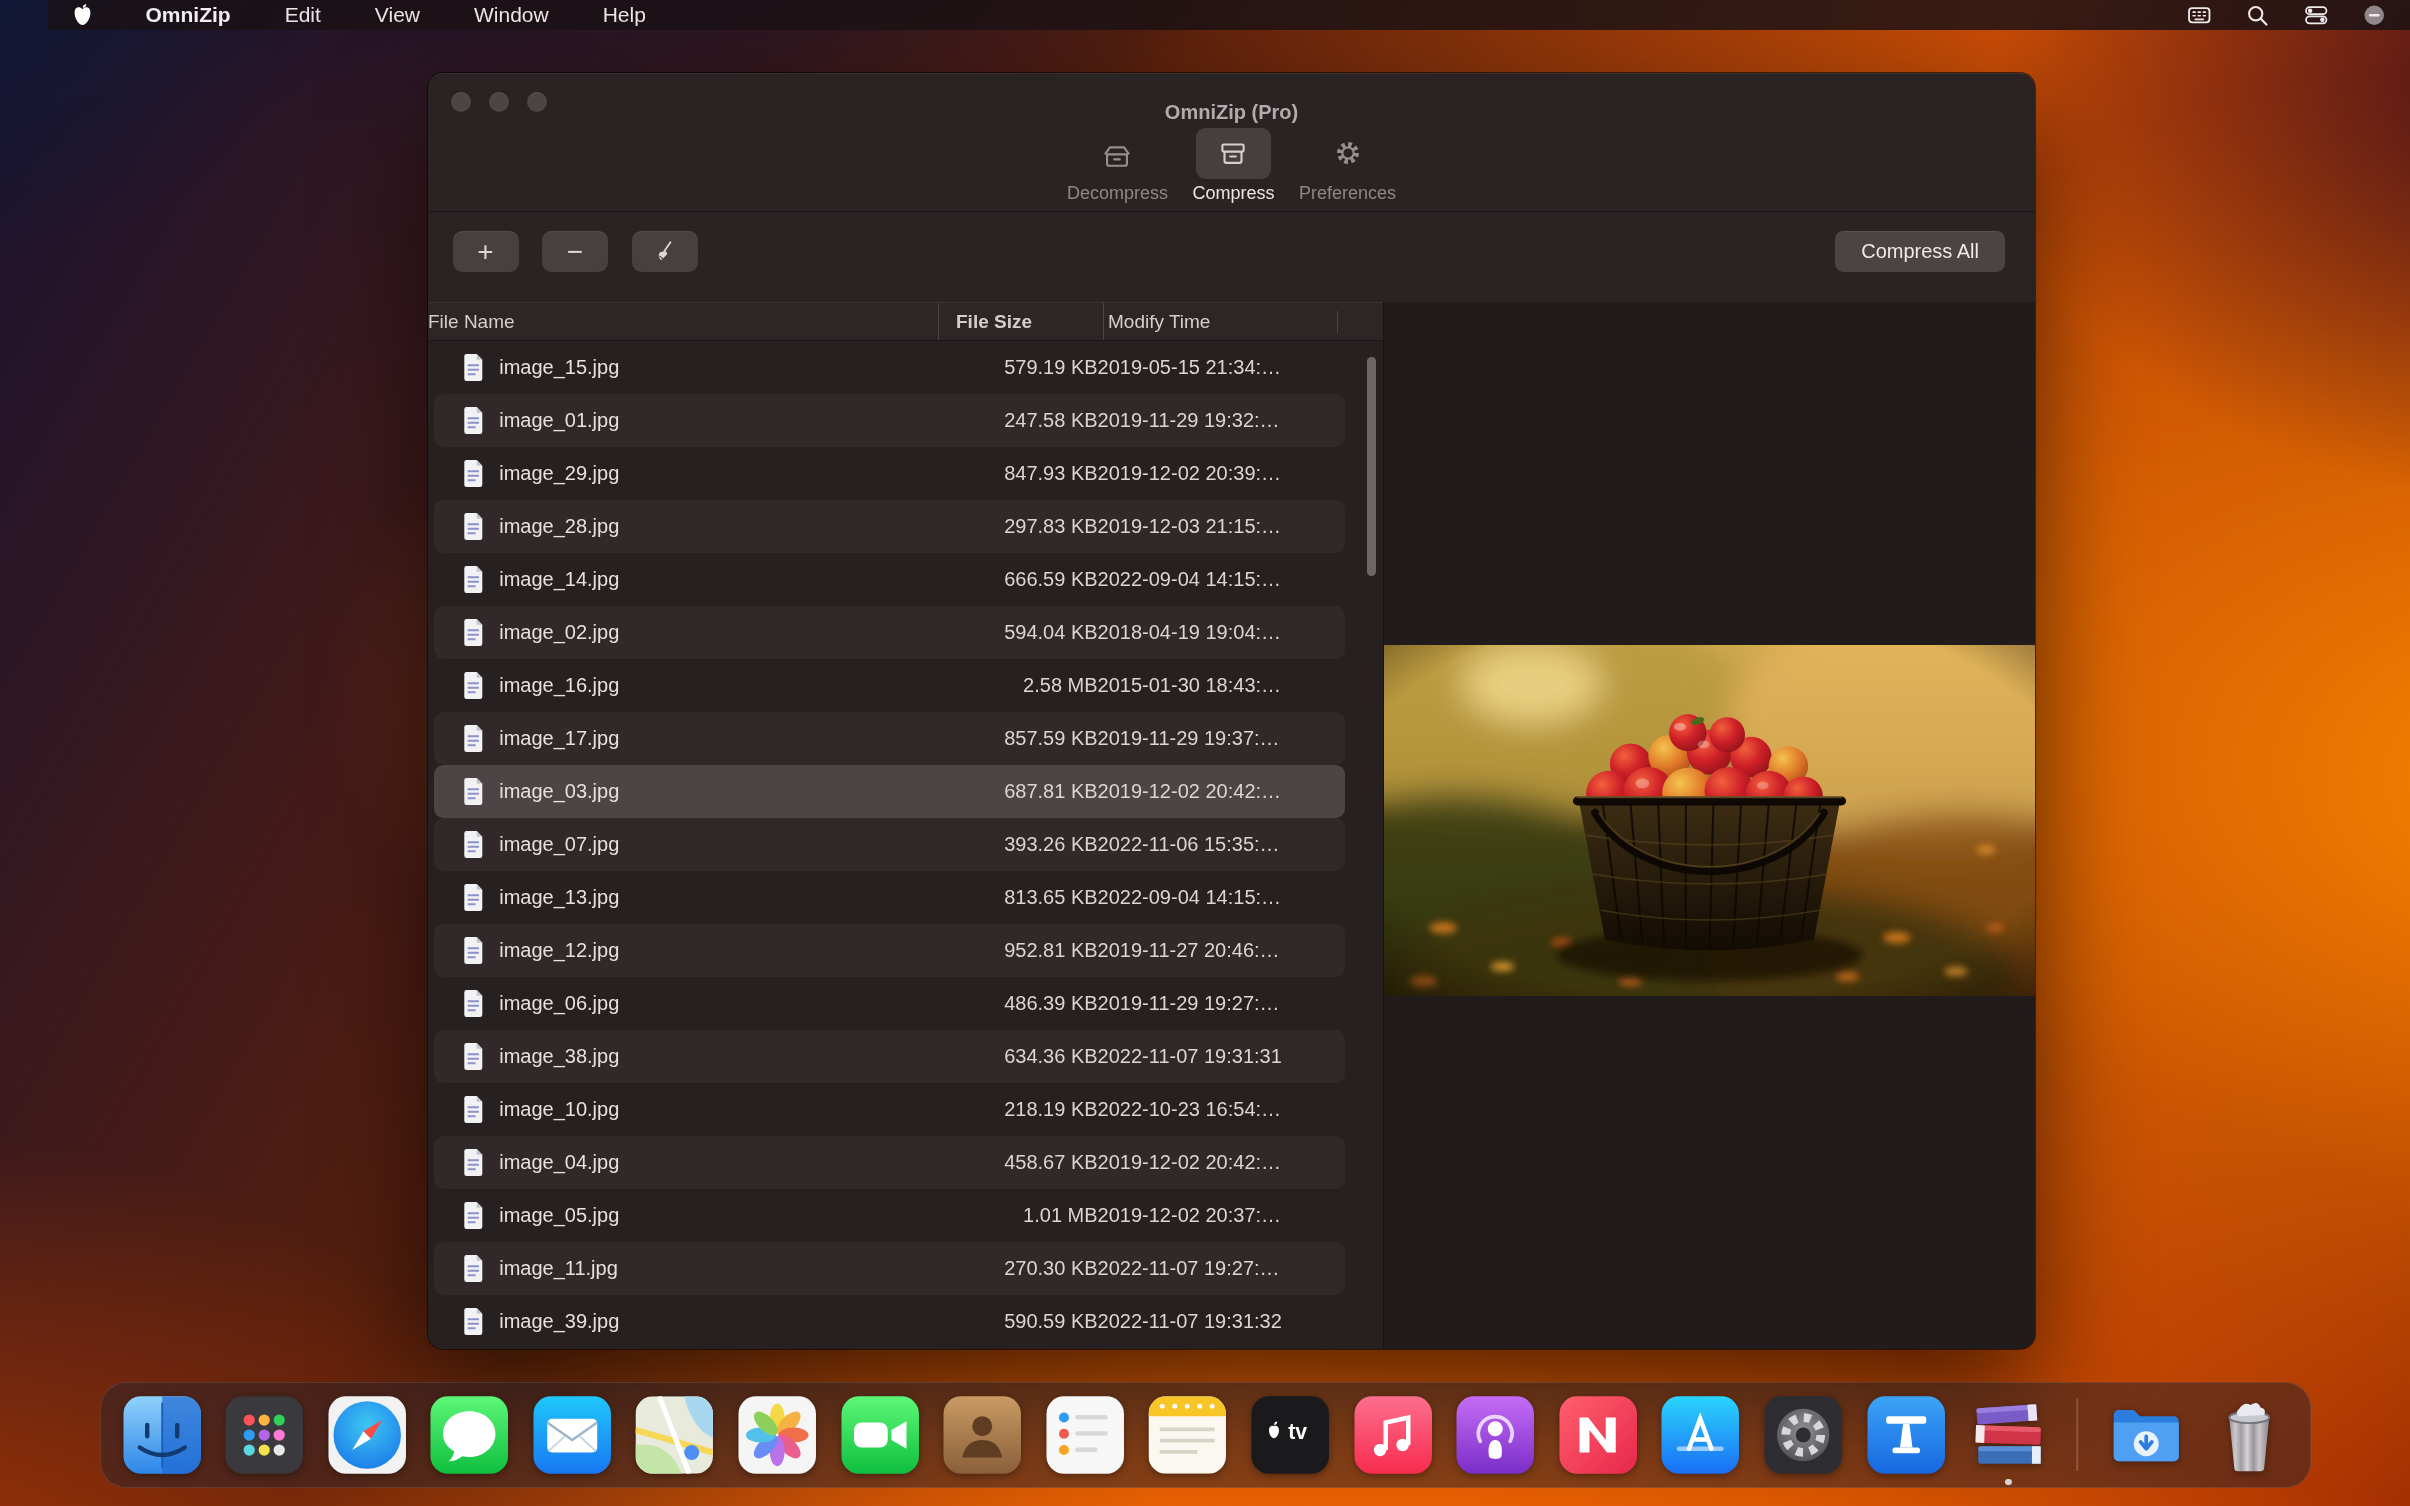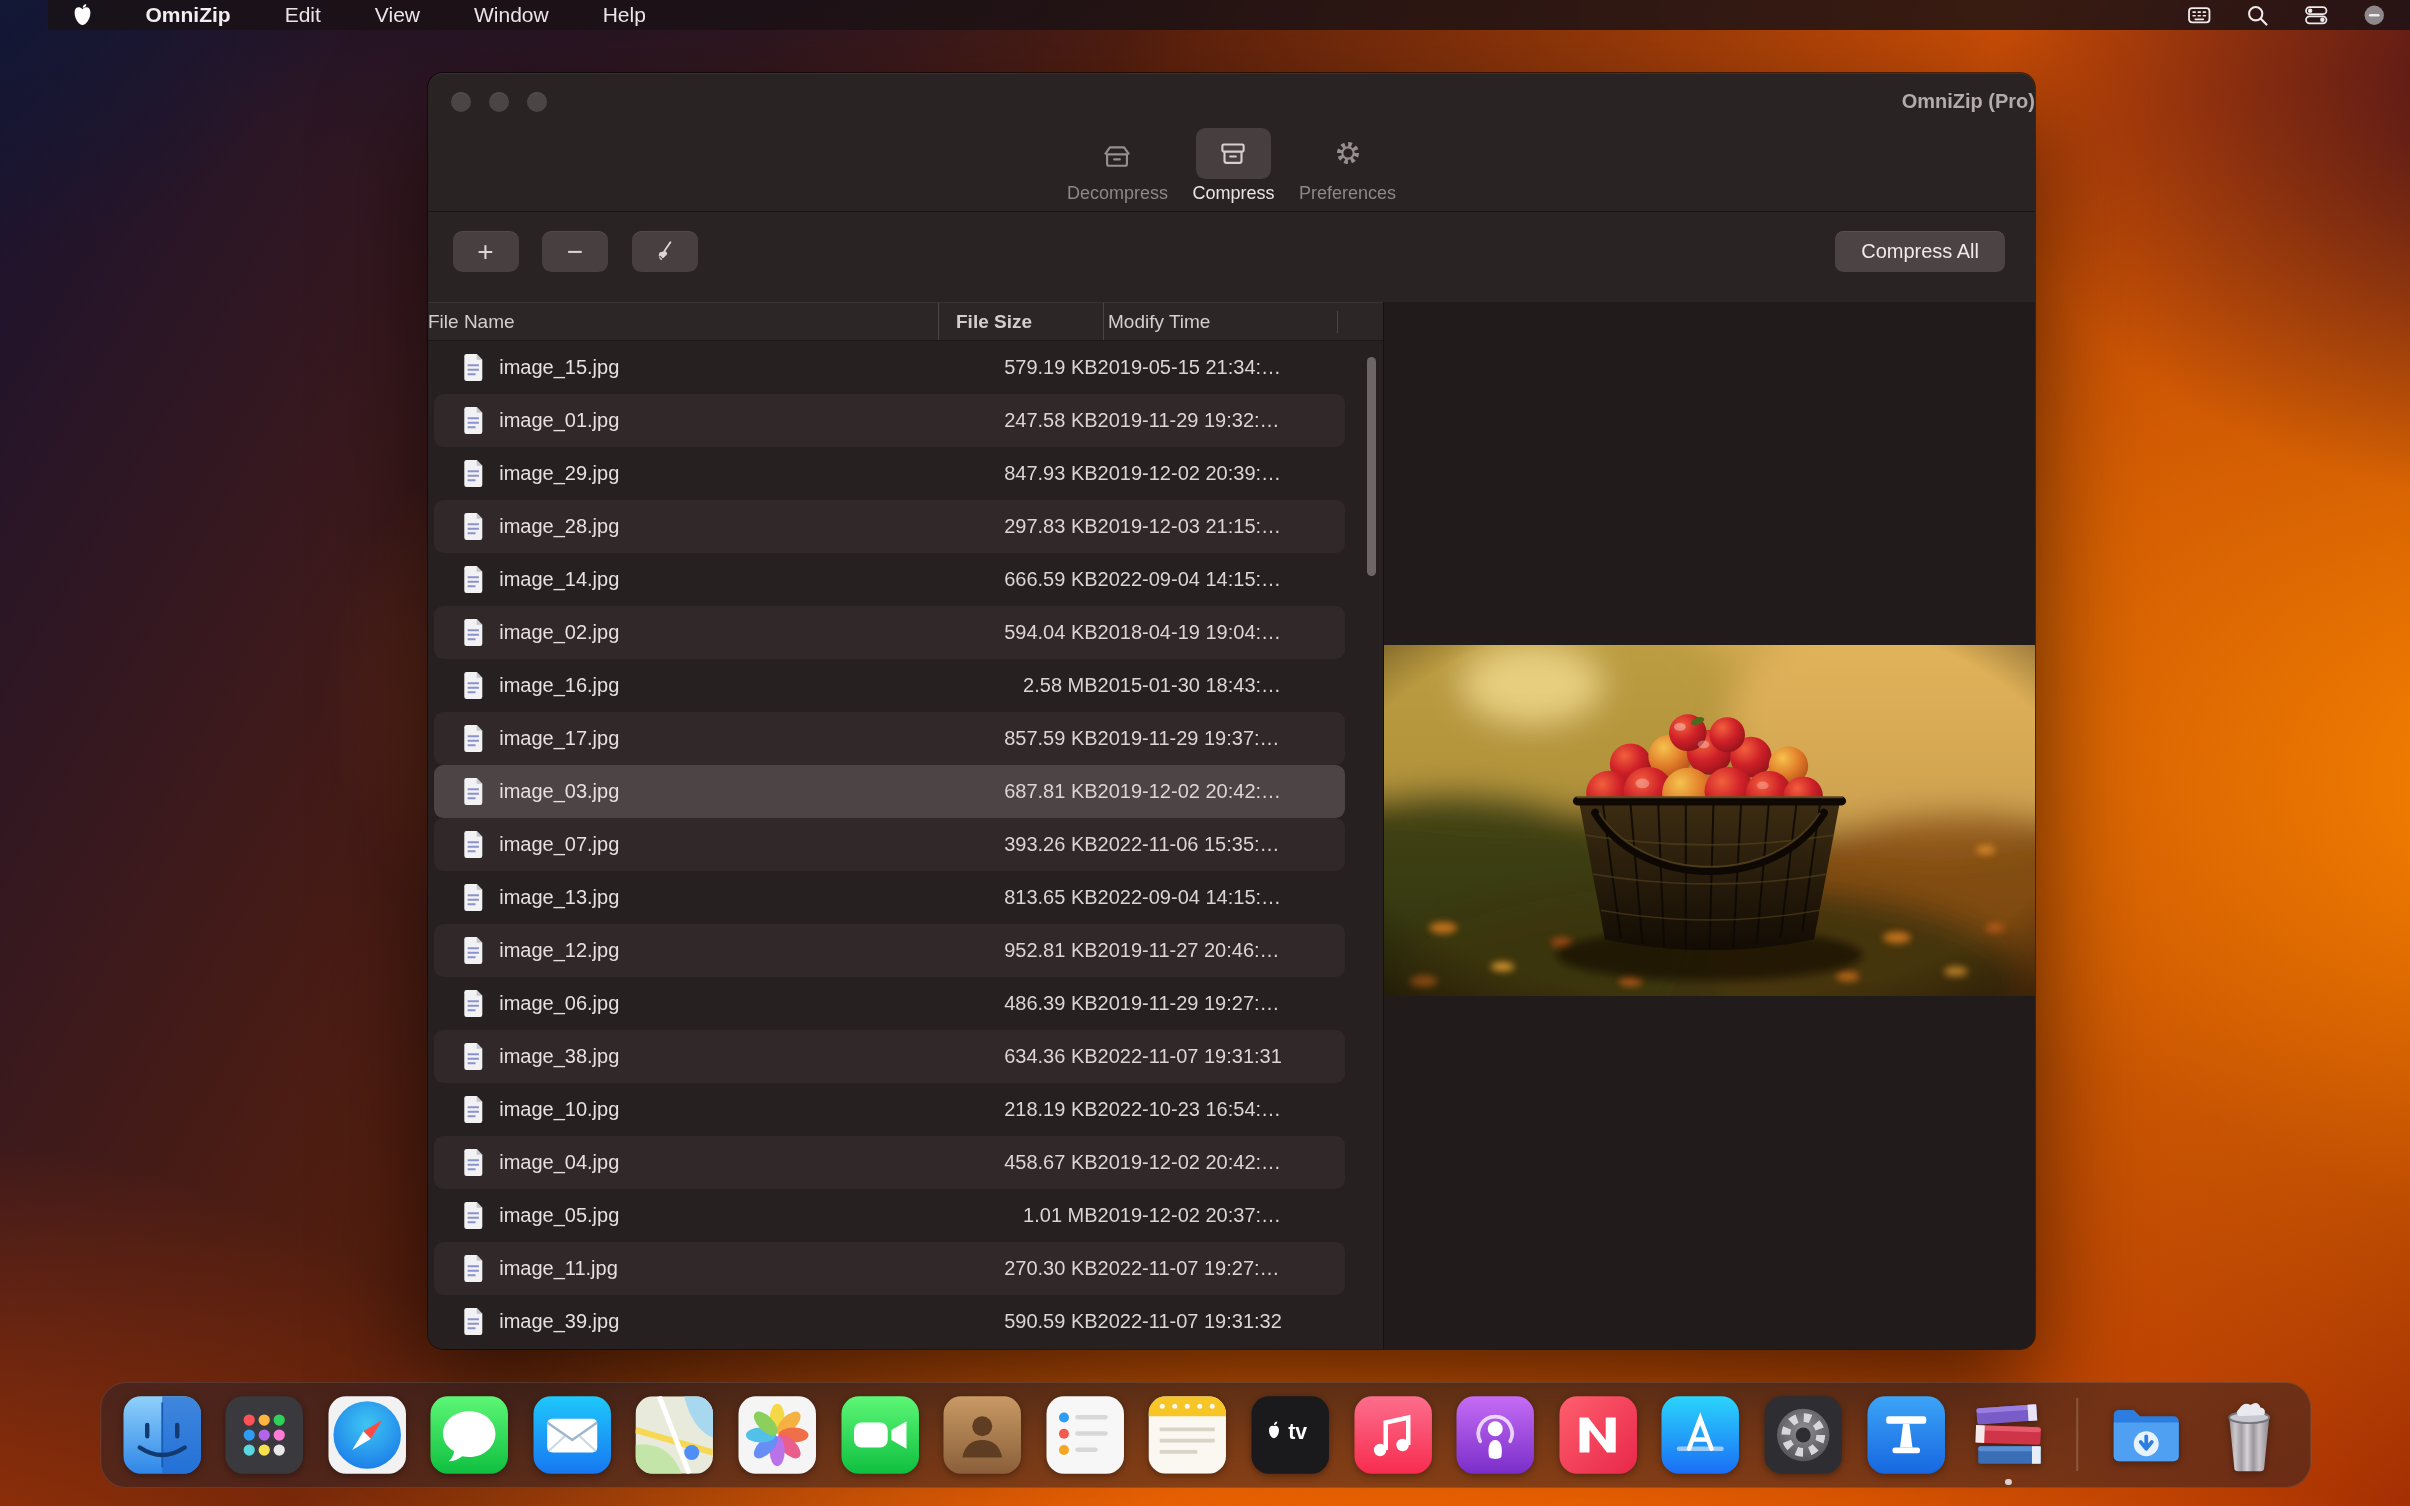--- a/index.html
+++ b/index.html
@@ -33,21 +33,21 @@
   
   .window {
     position:absolute; left:428px; top:73px; width:1607px; height:1276px;
     background:#2a2324; border-radius:15px; overflow:hidden;
     box-shadow:0 47px 104px rgba(0,0,0,.6), 0 0 0 0.9px rgba(0,0,0,.55), inset 0 0.9px 0 rgba(255,255,255,.07);
     z-index:10;
   }
   .titlebar { position:relative; height:139px; border-bottom:0.9px solid rgba(0,0,0,.38); }
   .traffic { position:absolute; top:19px; left:22.6px; display:flex; gap:18px; }
   .tl { width:20px; height:20px; border-radius:50%; background:#4c4546; box-shadow:inset 0 0.9px 0.9px rgba(255,255,255,.08); }
-  .wtitle { position:absolute; top:17px; left:0; right:0; text-align:right; font-size:20px; font-weight:bold; color:#b3aaab; }
+  .wtitle { position:absolute; top:28px; left:0; right:0; text-align:center; font-size:20px; font-weight:bold; color:#b3aaab; }
   .tabs { position:absolute; bottom:7.5px; left:0; right:0; display:flex; justify-content:center; gap:24.5px; }
   .tab { display:flex; flex-direction:column; align-items:center; gap:3.8px; color:#8f8687; }
   .tab-iconbox { width:75px; height:51px; border-radius:9.4px; display:grid; place-items:center; color:#978e8f; }
   .tab .ticon { width:34px; height:34px; }
   .tab-label { font-size:18px; }
   .tab.active .tab-iconbox { background:#463e3f; color:#d6cfce; }
   .tab.active .tab-label { color:#eae4e3; }
 
   
   .actions { position:absolute; top:158px; left:24.5px; display:flex; gap:23.5px; }

